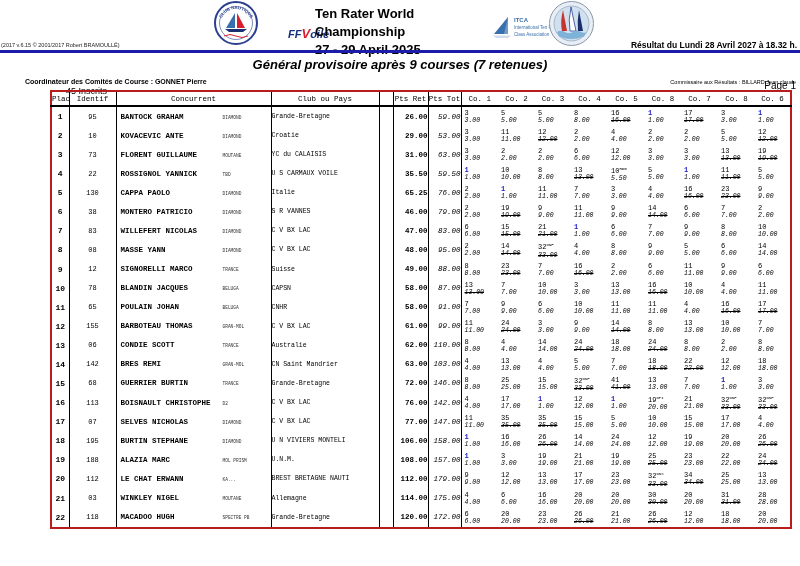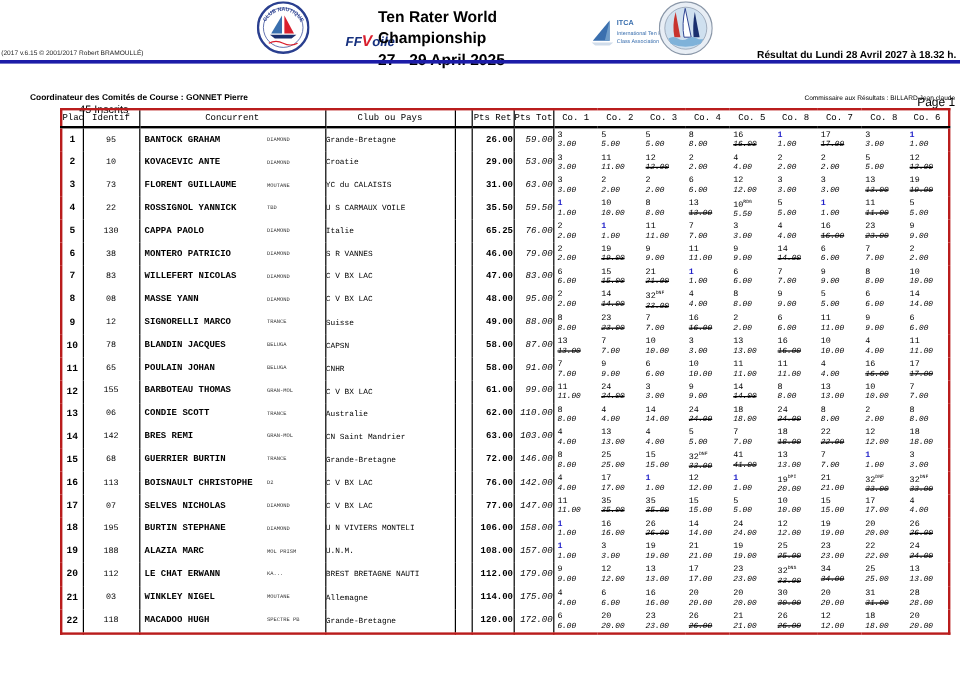--- a/index.html
+++ b/index.html
@@ -99,20 +99,21 @@
       <path d="M22 6 Q19 19 21 30 L27 30 Z" fill="#ffffff" stroke="#2a3f8f" stroke-width="0.8"></path>
       <path d="M30 9 Q28 20 29 30 L34 30 Z" fill="#1a2f6e"></path>
       <path d="M8 31 q4 -2.5 8 0 q4 2.5 8 0 q4 -2.5 8 0 q2 1.2 5 0.5 l-2 4 q-13 5 -25 0 Z" fill="#7fb2d9"></path>
     </svg>
   </div>
 
   <div class="version-text">(2017 v.6.15 © 2001/2017 Robert BRAMOULLÉ)</div>
   <div class="result-date">Résultat du Lundi 28 Avril 2027 à 18.32 h.</div>
   <div class="blue-rule"></div>
 
+  <div class="subtitle">Général provisoire après 9 courses (7 retenues)</div>
   <div class="coordinator">Coordinateur des Comités de Course : GONNET Pierre</div>
   <div class="commissaire">Commissaire aux Résultats : BILLARD Jean claude</div>
   <div class="inscrits">45 Inscrits</div>
   <div class="page-num">Page 1</div>
 
   <table class="results">
     <colgroup>
       <col style="width:18px">
         <col style="width:47px">
         <col style="width:155px">

